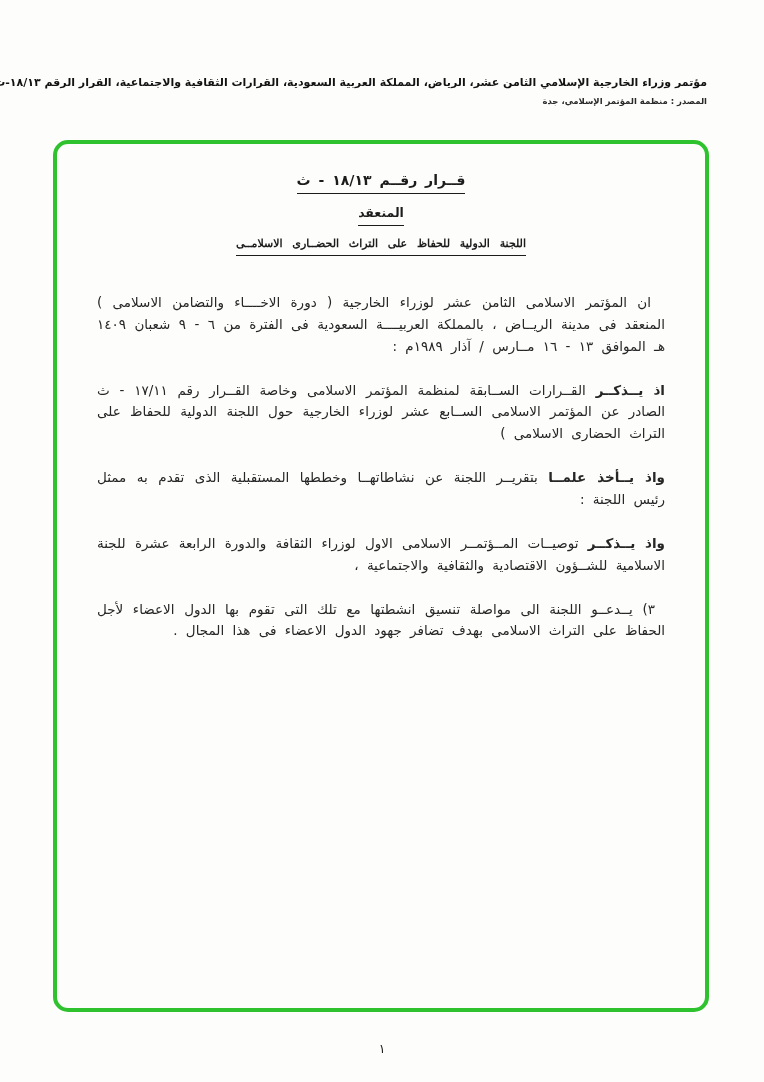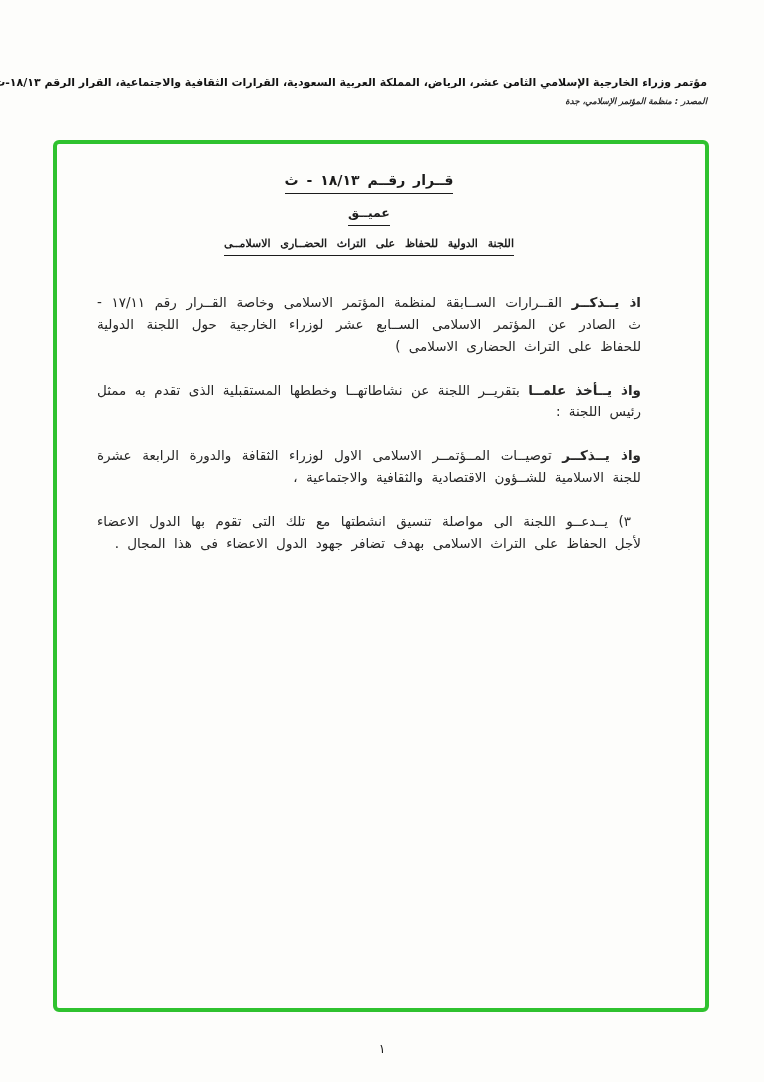--- a/index.html
+++ b/index.html
@@ -14,26 +14,26 @@
   }
   .header {
     position: absolute; top: 76px; right: 57px; left: 48px;
     text-align: right;
   }
   .header-citation {
     font-size: 11px; font-weight: bold; color: #121212;
     white-space: nowrap; letter-spacing: 0;
   }
   .source-line {
-    margin-top: 7px; font-size: 8.5px; font-weight: bold; color: #2a2a2a; font-style: italic;
+    margin-top: 7px; font-size: 8.5px; font-weight: bold; color: #2a2a2a;
   }
   .frame {
     position: absolute; top: 140px; right: 55px; left: 53px; bottom: 70px;
-    border: 4px solid #2fc22f; border-radius: 6px;
-    padding: 28px 64px 20px 40px; background: transparent;
+    border: 4px solid #2fc22f; border-radius: 15px;
+    padding: 28px 40px 20px 40px; background: transparent;
   }
   .title-block { text-align: center; margin-bottom: 36px; }
   .u {
     display: inline-block;
     border-bottom: 1.6px solid #1c1c1c;
     padding-bottom: 5px;
   }
   .res-title   { font-size: 14px;   font-weight: bold; margin-bottom: 11px; word-spacing: 3px; }
   .res-subtitle{ font-size: 12.5px; font-weight: bold; margin-bottom: 11px; }
   .res-subject { font-size: 11px; font-weight: bold; word-spacing: 7px; font-family: Liberation Serif, serif; }
@@ -59,29 +59,30 @@
     <div class="source-line">المصدر : منظمة المؤتمر الإسلامي، جدة</div>
   </div>
 
   <div class="frame">
 
     <div class="title-block">
       <div class="res-title">
         <span class="u">قــرار رقــم ١٨/١٣ - ث</span>
       </div>
       <div class="res-subtitle">
-        <span class="u">عميــق</span>
+        <span class="u">المنعقد</span>
       </div>
       <div class="res-subject">
         <span class="u">اللجنة الدولية للحفاظ على التراث الحضــارى الاسلامــى</span>
       </div>
     </div>
 
     <div class="body-text">
 
+      <p class="preamble">ان المؤتمر الاسلامى الثامن عشر لوزراء الخارجية ( دورة الاخــــاء والتضامن الاسلامى ) المنعقد فى مدينة الريــاض ، بالمملكة العربيــــة السعودية فى الفترة من ٦ - ٩ شعبان ١٤٠٩ هـ الموافق ١٣ - ١٦ مــارس / آذار ١٩٨٩م :</p>
 
       <p><span class="lead">اذ يــذكــر</span><span> القــرارات الســابقة لمنظمة المؤتمر الاسلامى وخاصة القــرار رقم ١٧/١١ - ث الصادر عن المؤتمر الاسلامى الســابع عشر لوزراء الخارجية حول اللجنة الدولية للحفاظ على التراث الحضارى الاسلامى )</span></p>
 
       <p><span class="lead">واذ يــأخذ علمــا</span><span> بتقريــر اللجنة عن نشاطاتهــا وخططها المستقبلية الذى تقدم به ممثل رئيس اللجنة :</span></p>
 
       <p><span class="lead">واذ يــذكــر</span><span> توصيــات المــؤتمــر الاسلامى الاول لوزراء الثقافة والدورة الرابعة عشرة للجنة الاسلامية للشــؤون الاقتصادية والثقافية والاجتماعية ،</span></p>
 
 
 
       <p class="item">٣)  يــدعــو اللجنة الى مواصلة تنسيق انشطتها مع تلك التى تقوم بها الدول الاعضاء لأجل الحفاظ على التراث الاسلامى بهدف تضافر جهود الدول الاعضاء فى هذا المجال .</p>

